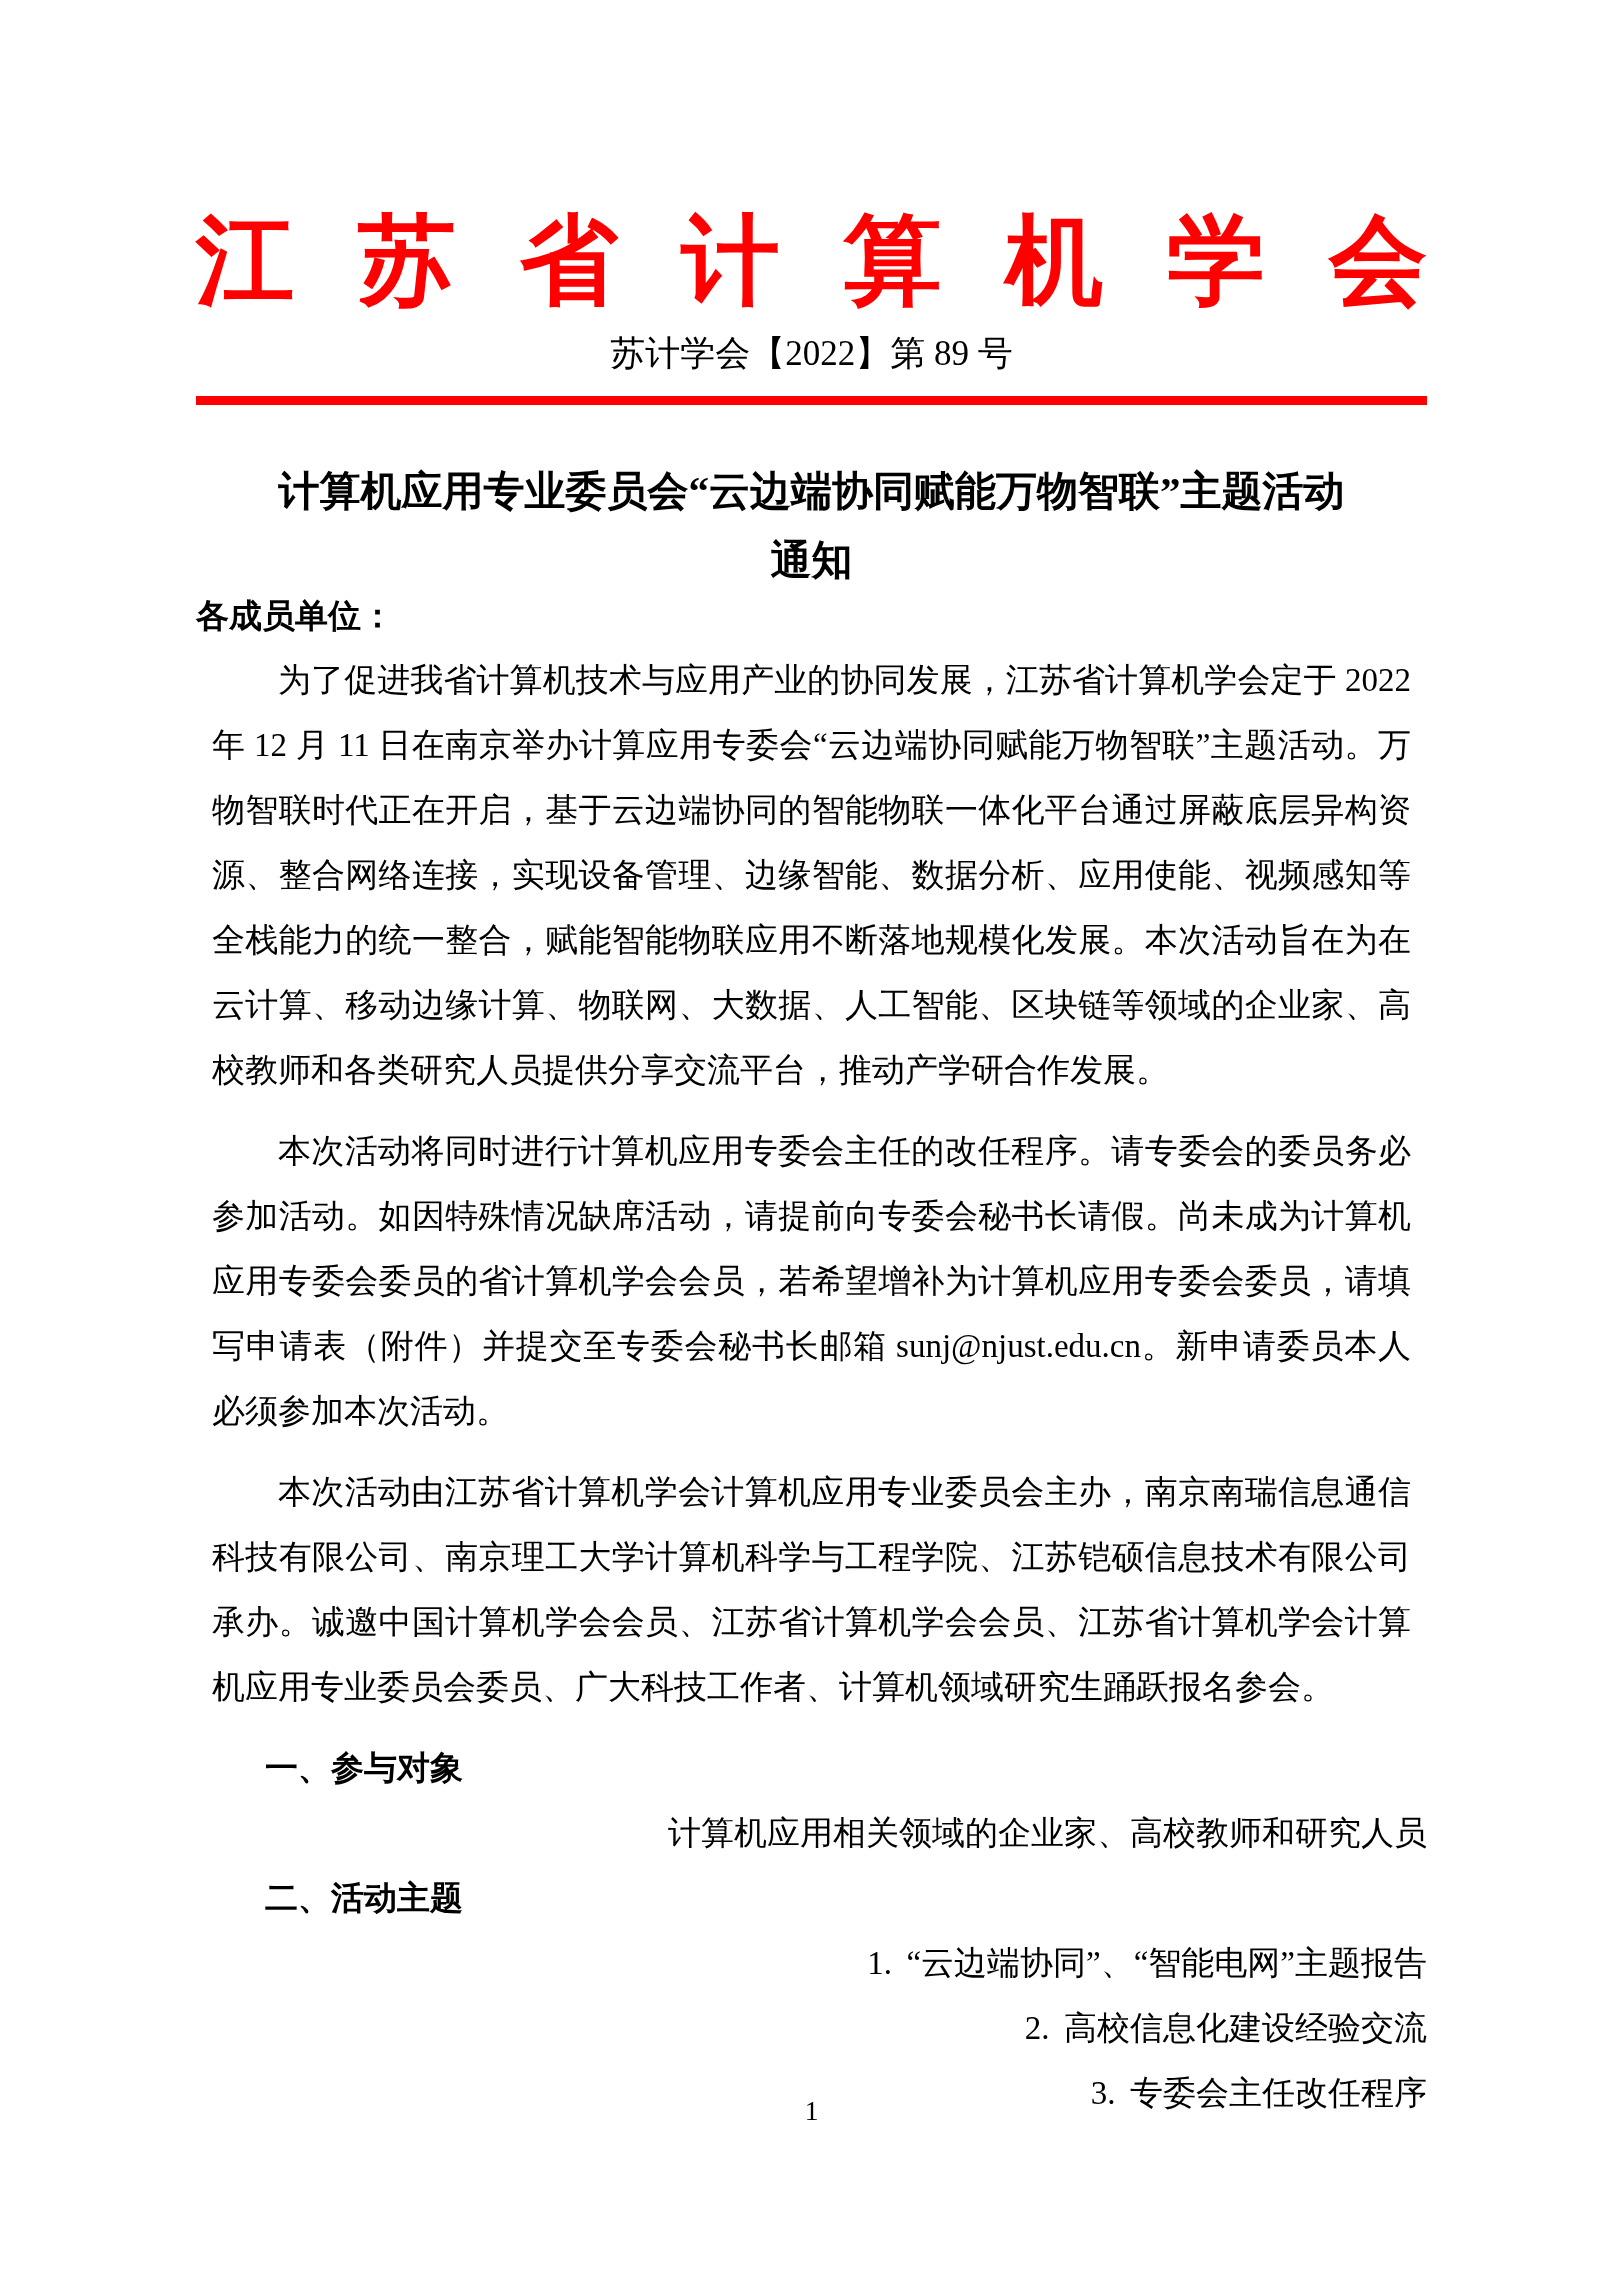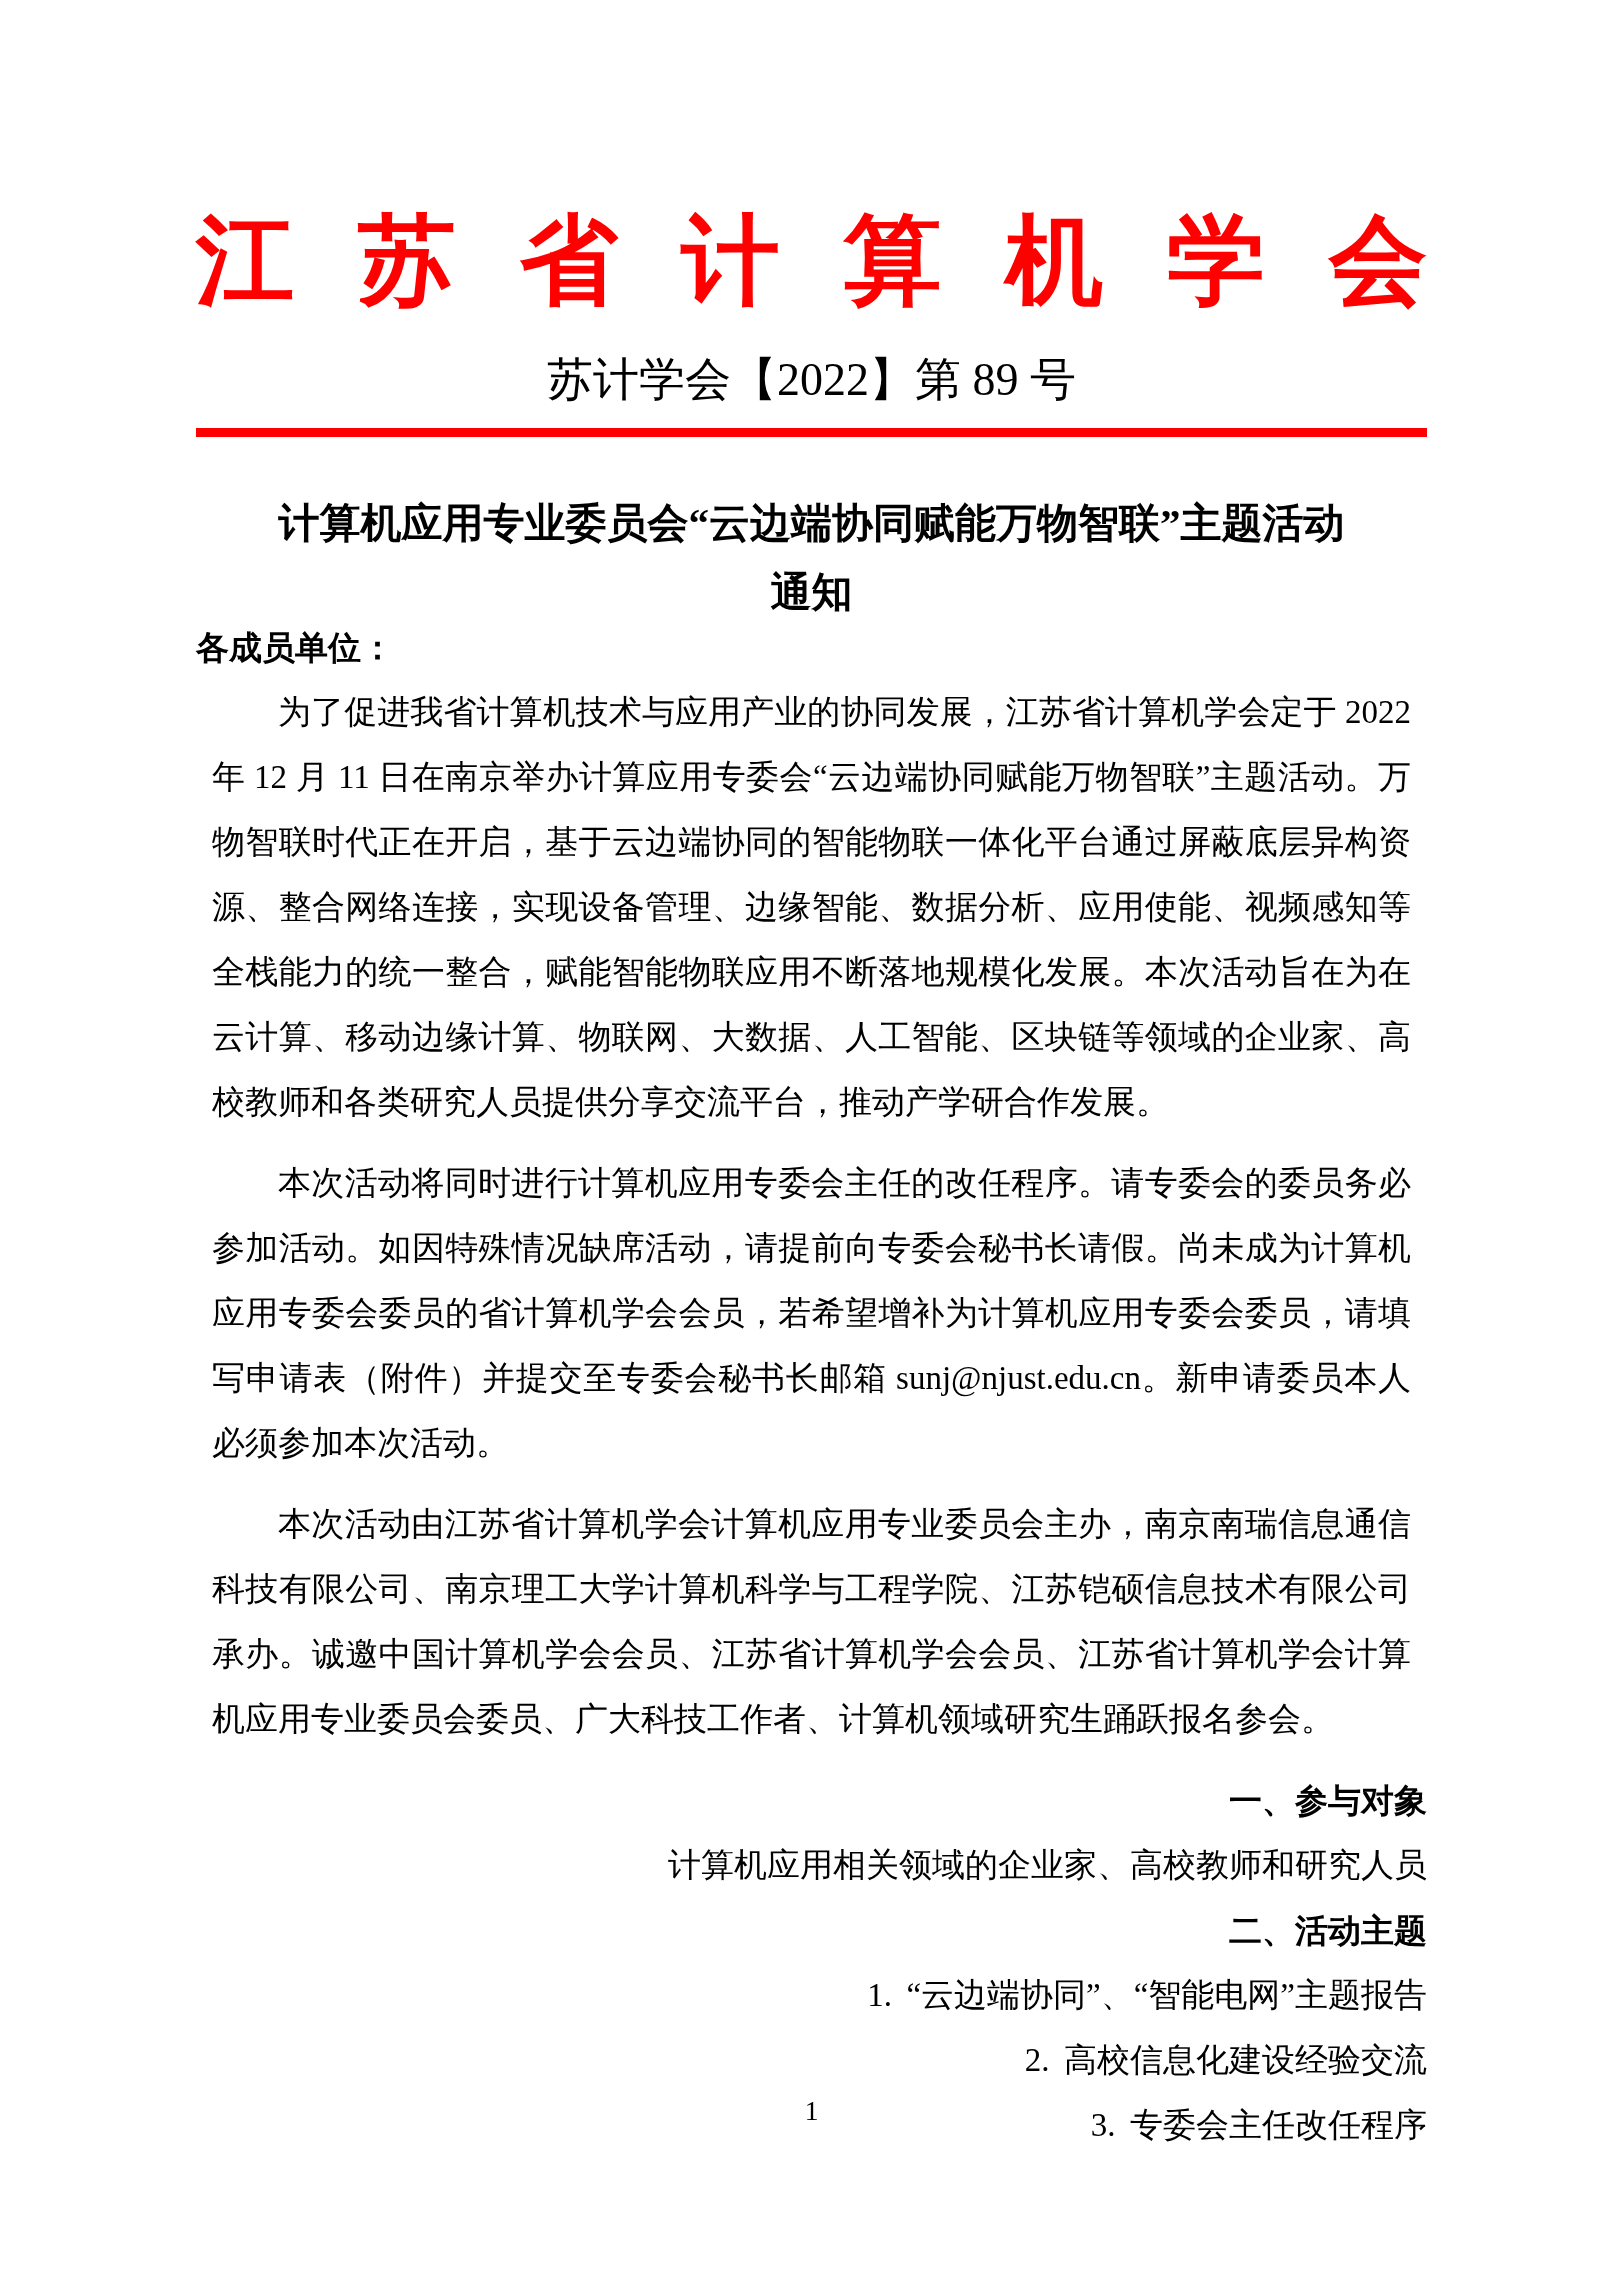--- a/index.html
+++ b/index.html
@@ -28,22 +28,22 @@
     font-size: 98px;
     line-height: 1.1;
     font-weight: bold;
     color: var(--accent-red, #FF0000);
     text-align: justify;
     text-align-last: justify;
     text-justify: inter-character;
     white-space: normal;
   }
   .doc-number {
-    margin-top: 41px;
-    font-size: 46px;
+    margin-top: 20px;
+    font-size: 35px;
     line-height: 1;
     text-align: center;
     color: #000000;
   }
   .divider {
     margin-top: 25px;
     width: 100%;
     height: 9.2px;
     background: var(--accent-red, #FF0000);
   }
@@ -68,22 +68,22 @@
     line-height: 65px;
     text-align: justify;
   }
   .para {
     margin: 16px;
     text-indent: 2em;
   }
   .section-heading {
     padding-left: 69px;
     font-weight: bold;
-    font-family: Liberation Sans, sans-serif;
-    text-align: right;
+    font-family: Liberation Serif, serif;
+    text-align: left;
   }
   .section-content {
     padding-left: 69px;
     text-align: right;
   }
   .list-item {
     padding-left: 69px;
     text-align: right;
   }
   .list-item .num {

